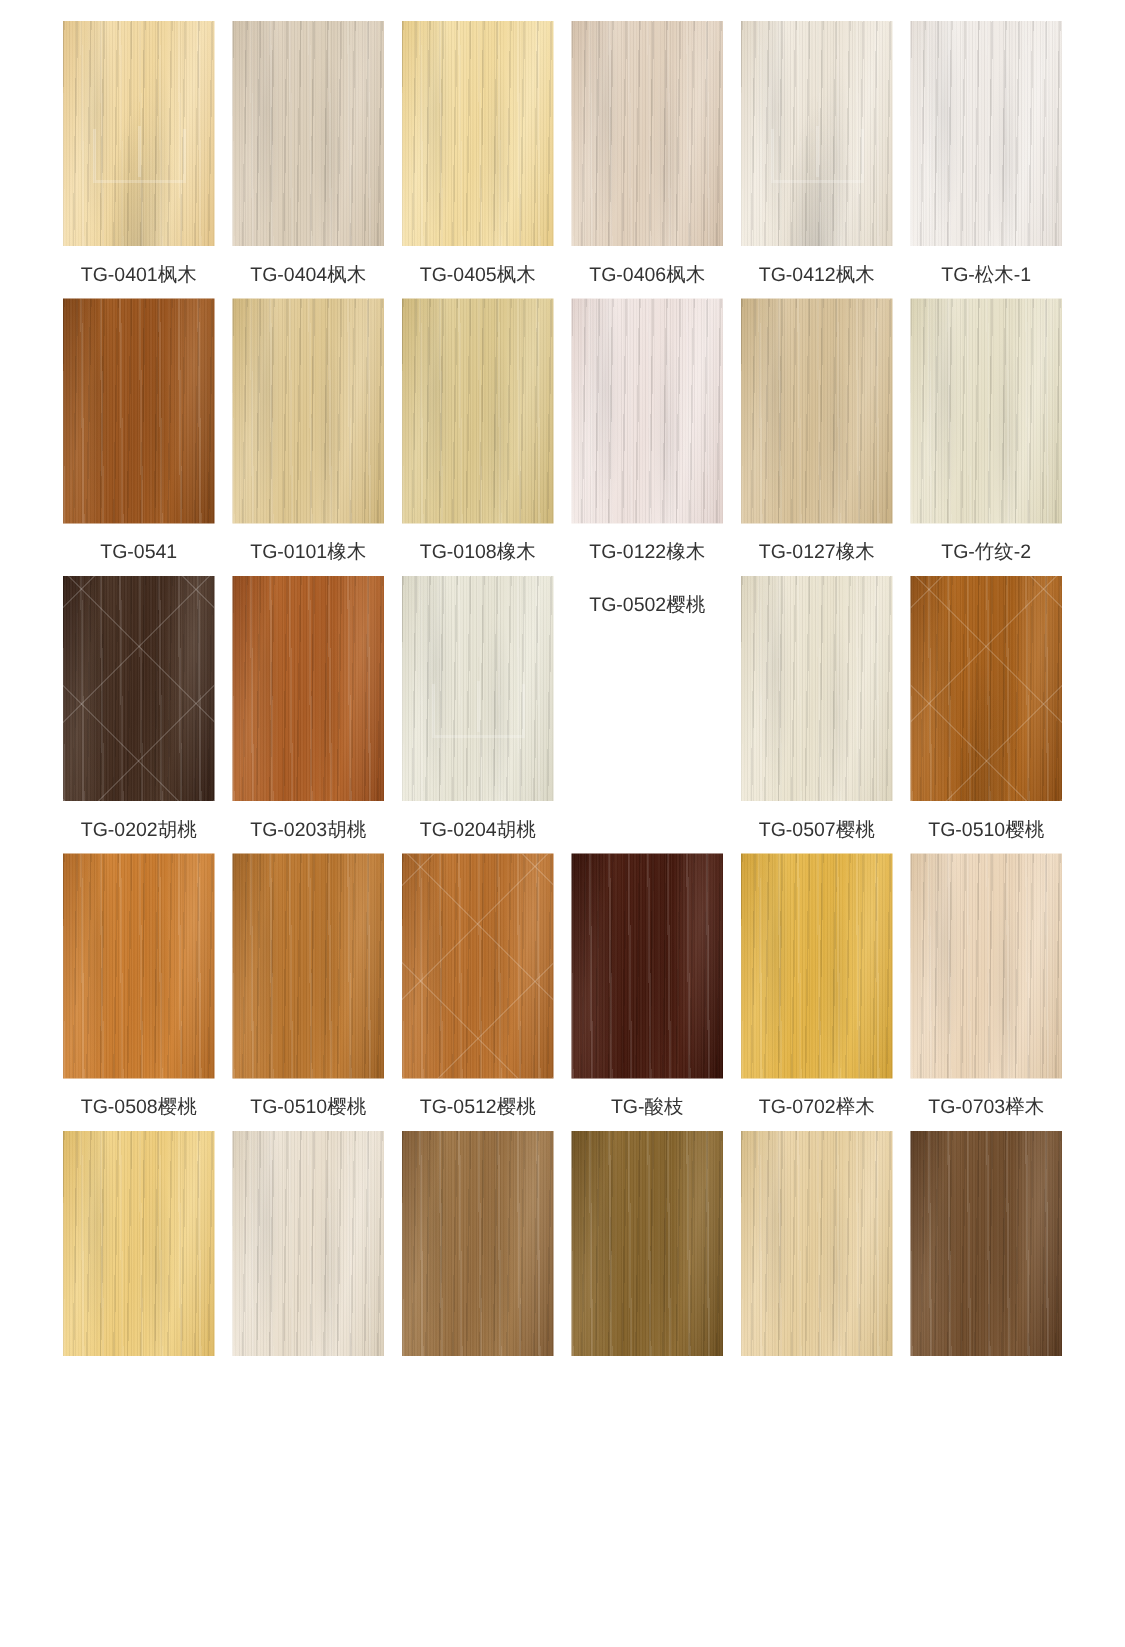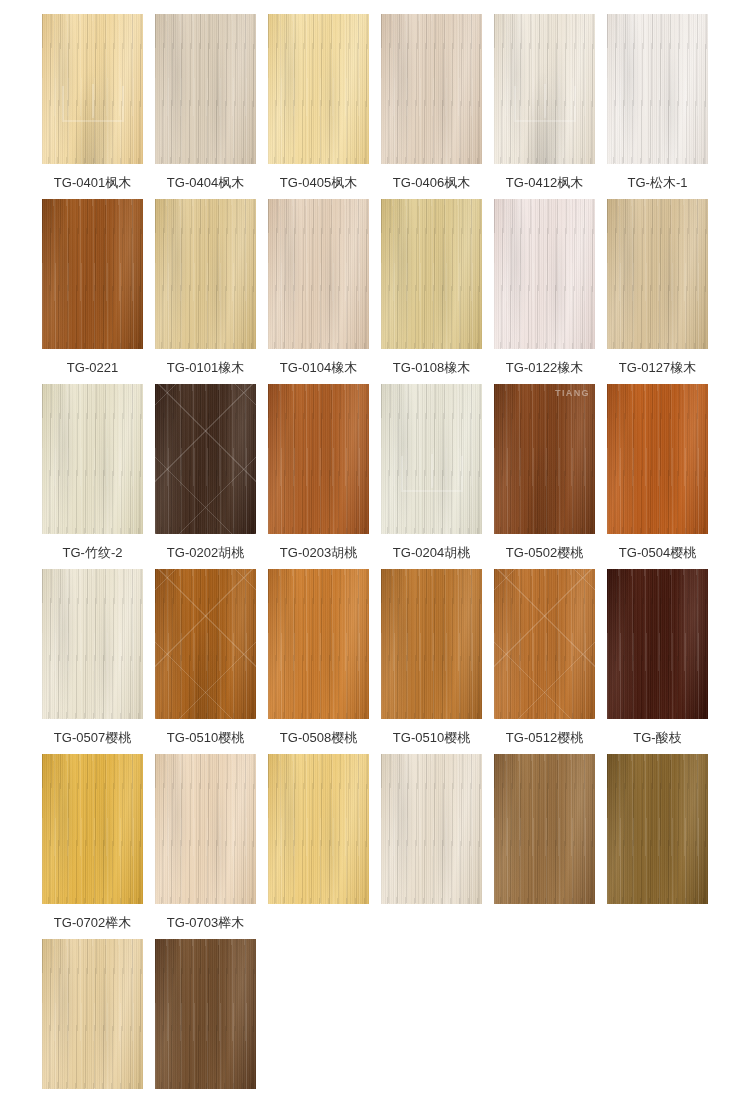--- a/index.html
+++ b/index.html
@@ -177,43 +177,33 @@
       <div class="label">TG-松木-1</div>
     </div>
     <div class="cell">
       <div class="swatch" style="background: linear-gradient(100deg, rgb(125, 66, 20) 0%, rgb(160, 90, 33) 22%, rgb(150, 81, 28) 50%, rgb(160, 90, 33) 74%, rgb(125, 66, 20) 100%);">
         <div class="grain"></div>
         <div class="grain2"></div>
         <div class="grain3"></div>
         <div class="arc"></div>
         <div class="wm-cross"></div>
       </div>
-      <div class="label">TG-0221</div>
+      <div class="label">TG-0541</div>
     </div>
     <div class="cell">
       <div class="swatch" style="background: linear-gradient(100deg, rgb(205, 179, 119) 0%, rgb(228, 207, 158) 22%, rgb(221, 198, 143) 50%, rgb(228, 207, 158) 74%, rgb(205, 179, 119) 100%);">
         <div class="grain"></div>
         <div class="grain2"></div>
         <div class="grain3"></div>
         <div class="arc"></div>
         <div class="wm-cross"></div>
       </div>
       <div class="label">TG-0101橡木</div>
     </div>
     <div class="cell">
-      <div class="swatch" style="background: linear-gradient(100deg, rgb(212, 188, 162) 0%, rgb(233, 215, 195) 22%, rgb(226, 205, 182) 50%, rgb(233, 215, 195) 74%, rgb(212, 188, 162) 100%);">
-        <div class="grain"></div>
-        <div class="grain2"></div>
-        <div class="grain3"></div>
-        <div class="arc"></div>
-        <div class="wm-cross"></div>
-      </div>
-      <div class="label">TG-0104橡木</div>
-    </div>
-    <div class="cell">
       <div class="swatch" style="background: linear-gradient(100deg, rgb(204, 181, 118) 0%, rgb(226, 208, 154) 22%, rgb(219, 199, 140) 50%, rgb(226, 208, 154) 74%, rgb(204, 181, 118) 100%);">
         <div class="grain"></div>
         <div class="grain2"></div>
         <div class="grain3"></div>
         <div class="arc"></div>
         <div class="wm-cross"></div>
       </div>
       <div class="label">TG-0108橡木</div>
     </div>
     <div class="cell">
@@ -271,39 +261,21 @@
         <div class="grain"></div>
         <div class="grain2"></div>
         <div class="grain3"></div>
         <div class="arc"></div>
         <div class="wm-cross"></div>
         <div class="wm-ghost"></div>
       </div>
       <div class="label">TG-0204胡桃</div>
     </div>
     <div class="cell">
-      <div class="swatch figured wmtext" style="background: linear-gradient(100deg, rgb(102, 51, 20) 0%, rgb(139, 74, 33) 22%, rgb(126, 65, 27) 50%, rgb(139, 74, 33) 74%, rgb(102, 51, 20) 100%);">
-        <div class="grain"></div>
-        <div class="grain2"></div>
-        <div class="grain3"></div>
-        <div class="arc"></div>
-        <div class="wm-cross"></div>
-        <div class="wm-text">TIANG</div>
-      </div>
       <div class="label">TG-0502樱桃</div>
-    </div>
-    <div class="cell">
-      <div class="swatch" style="background: linear-gradient(100deg, rgb(156, 74, 20) 0%, rgb(192, 97, 31) 22%, rgb(180, 88, 26) 50%, rgb(192, 97, 31) 74%, rgb(156, 74, 20) 100%);">
-        <div class="grain"></div>
-        <div class="grain2"></div>
-        <div class="grain3"></div>
-        <div class="arc"></div>
-        <div class="wm-cross"></div>
-      </div>
-      <div class="label">TG-0504樱桃</div>
     </div>
     <div class="cell">
       <div class="swatch" style="background: linear-gradient(100deg, rgb(220, 212, 189) 0%, rgb(239, 233, 216) 22%, rgb(233, 226, 205) 50%, rgb(239, 233, 216) 74%, rgb(220, 212, 189) 100%);">
         <div class="grain"></div>
         <div class="grain2"></div>
         <div class="grain3"></div>
         <div class="arc"></div>
         <div class="wm-cross"></div>
       </div>
       <div class="label">TG-0507樱桃</div>

